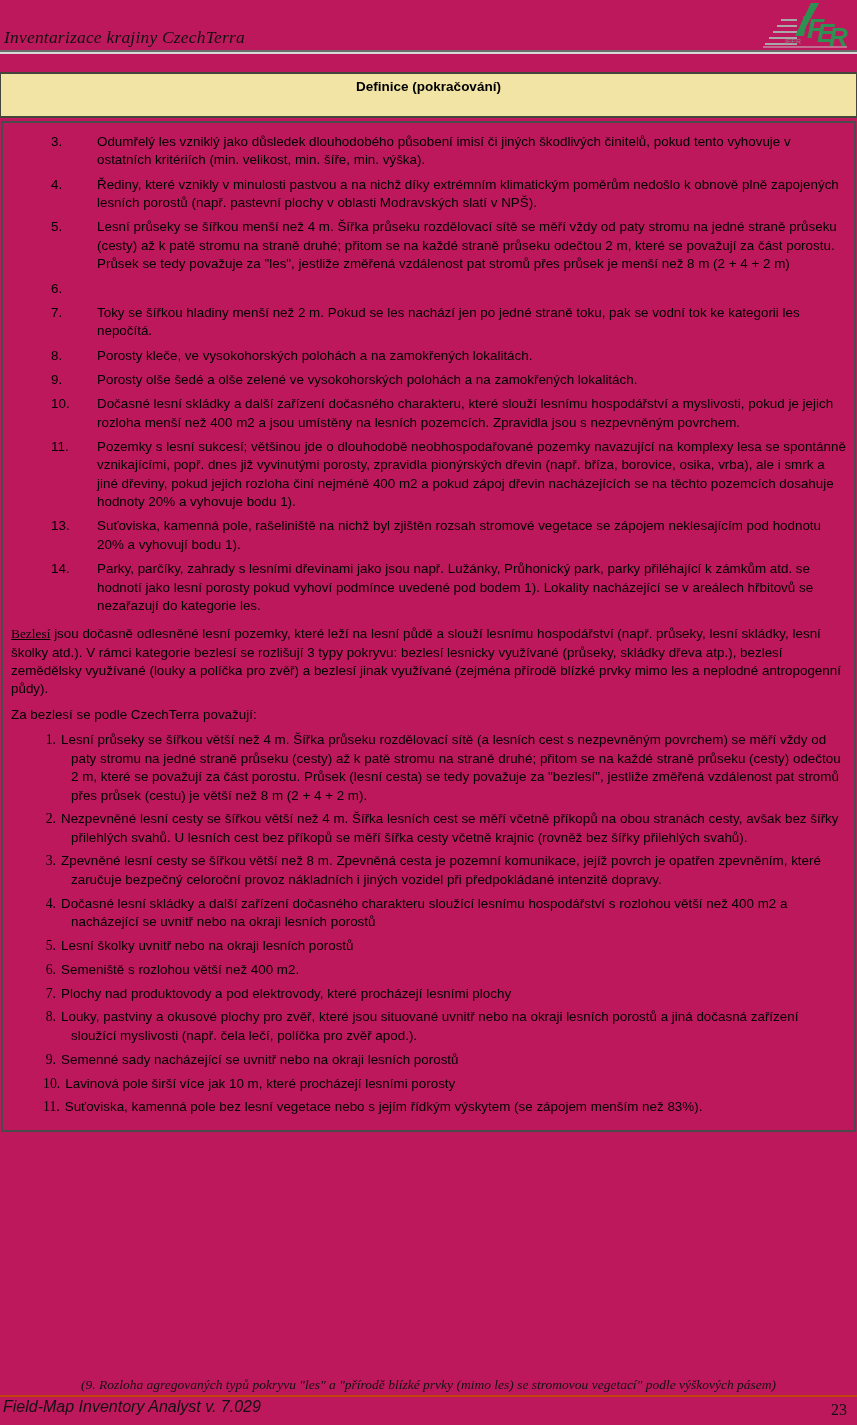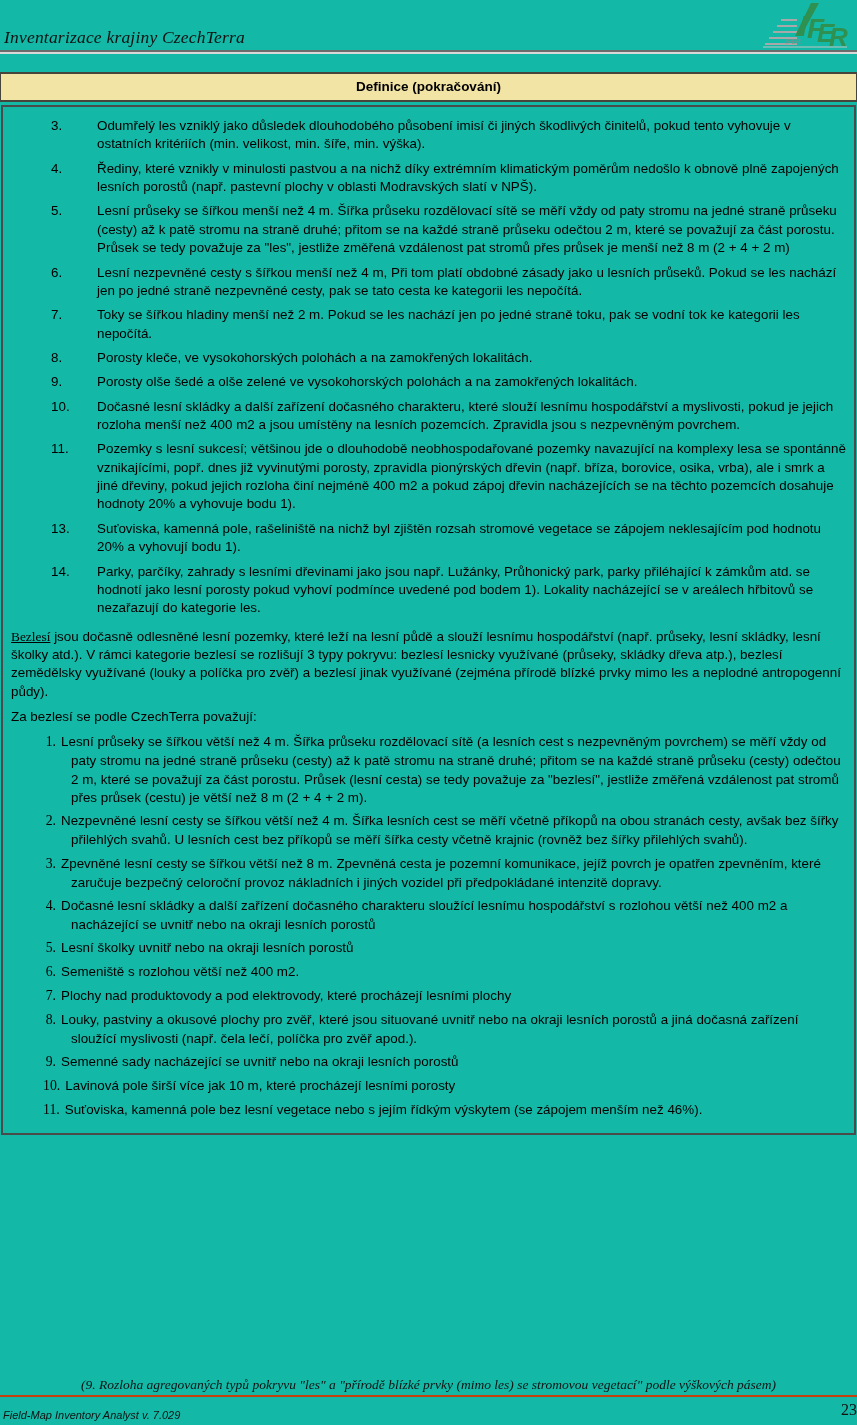--- a/index.html
+++ b/index.html
@@ -2,21 +2,21 @@
 <html lang="cs"><head>
 <meta charset="utf-8">
 <style>
   * { margin: 0; padding: 0; box-sizing: border-box; }
   html, body { background: #e8e8e8; }
   body { font-family: "Liberation Sans", sans-serif; }
   .page {
     position: relative;
     width: 857px; height: 1425px;
     margin: 0 auto;
-    background: #14b8a6;
+    background: #be185d;
     color: #000;
     overflow: hidden;
     display: flex; flex-direction: column;
   }
   
   .masthead {
     position: relative;
     height: 52px;
     border-bottom: 2px solid #6b6b6b;
     box-shadow: 0 2px 0 #d8d8d8;
@@ -33,21 +33,21 @@
   
   .banner {
     margin-top: 20px;
     flex: 0 0 auto;
     background: #f2e4a4;
     border-top: 2px solid #45453b;
     border-bottom: 2px solid #45453b;
     border-left: 1px solid #45453b;
     border-right: 1px solid #45453b;
     text-align: center;
-    padding: 5px 0 6px 0;
+    padding: 5px 0 22px 0;
     font-size: 13.5px; font-weight: bold; color: #000;
   }
   
   .content-box {
     margin: 3px 1px 0 1px;
     border: 2px solid #4a4a4a;
     padding: 10px 8px 8px 6px;
     font-size: 13.4px;
     line-height: 1.37;
     flex: 0 0 auto;
@@ -89,26 +89,25 @@
     border-bottom: 2px solid #c2410c;
     color: #111;
   }
   .footer-row {
     position: relative;
     height: 28px;
   }
   .app-version {
     position: absolute; left: 3px; top: 1px;
     font-style: italic;
-    font-size: 11px;
+    font-size: 16px;
     color: #111;
-    margin-top: 11px;
   }
   .page-number {
-    position: absolute; right: 0; top: 4px;
+    position: absolute; right: 10px; top: 4px;
     font-family: "Liberation Serif", serif;
     font-size: 16px;
     color: #111;
   }
 </style>
 </head>
 <body>
 
 <div class="page">
 
@@ -158,21 +157,20 @@
           <span class="txt">Řediny, které vznikly v minulosti pastvou a na nichž díky extrémním klimatickým poměrům nedošlo k obnově plně zapojených lesních porostů (např. pastevní plochy v oblasti Modravských slatí v NPŠ).</span>
         </li>
 
         <li>
           <span class="num">5.</span>
           <span class="txt">Lesní průseky se šířkou menší než 4 m. Šířka průseku rozdělovací sítě se měří vždy od paty stromu na jedné straně průseku (cesty) až k patě stromu na straně druhé; přitom se na každé straně průseku odečtou 2 m, které se považují za část porostu. Průsek se tedy považuje za "les", jestliže změřená vzdálenost pat stromů přes průsek je menší než 8 m (2 + 4 + 2 m)</span>
         </li>
 
         <li>
           <span class="num">6.</span>
-          <span class="txt">Lesní nezpevněné cesty s šířkou menší než 4 m, Při tom platí obdobné zásady jako u lesních průseků. Pokud se les nachází jen po jedné straně nezpevněné cesty, pak se tato cesta ke kategorii les nepočítá.</span>
         </li>
 
         <li>
           <span class="num">7.</span>
           <span class="txt">Toky se šířkou hladiny menší než 2 m. Pokud se les nachází jen po jedné straně toku, pak se vodní tok ke kategorii les nepočítá.</span>
         </li>
 
         <li>
           <span class="num">8.</span>
           <span class="txt">Porosty kleče, ve vysokohorských polohách a na zamokřených lokalitách.</span>
@@ -224,21 +222,21 @@
         <li><span class="num">6.</span><span class="txt">Semeniště s rozlohou větší než 400 m2.</span></li>
 
         <li><span class="num">7.</span><span class="txt">Plochy nad produktovody a pod elektrovody, které procházejí lesními plochy</span></li>
 
         <li><span class="num">8.</span><span class="txt">Louky, pastviny a okusové plochy pro zvěř, které jsou situované uvnitř nebo na okraji lesních porostů a jiná dočasná zařízení sloužící myslivosti (např. čela lečí, políčka pro zvěř apod.).</span></li>
 
         <li><span class="num">9.</span><span class="txt">Semenné sady nacházející se uvnitř nebo na okraji lesních porostů</span></li>
 
         <li><span class="num">10.</span><span class="txt">Lavinová pole širší více jak 10 m, které procházejí lesními porosty</span></li>
 
-        <li><span class="num">11.</span><span class="txt">Suťoviska, kamenná pole bez lesní vegetace nebo s jejím řídkým výskytem (se zápojem menším než 46%).</span></li>
+        <li><span class="num">11.</span><span class="txt">Suťoviska, kamenná pole bez lesní vegetace nebo s jejím řídkým výskytem (se zápojem menším než 83%).</span></li>
       </ol>
 
   </div>
 
   <div class="page-footer">
     <div class="footnote">(9. Rozloha agregovaných typů pokryvu "les" a "přírodě blízké prvky (mimo les) se stromovou vegetací" podle výškových pásem)</div>
     <div class="footer-row">
       <span class="app-version">Field-Map Inventory Analyst v. 7.029</span>
       <span class="page-number">23</span>
     </div>

